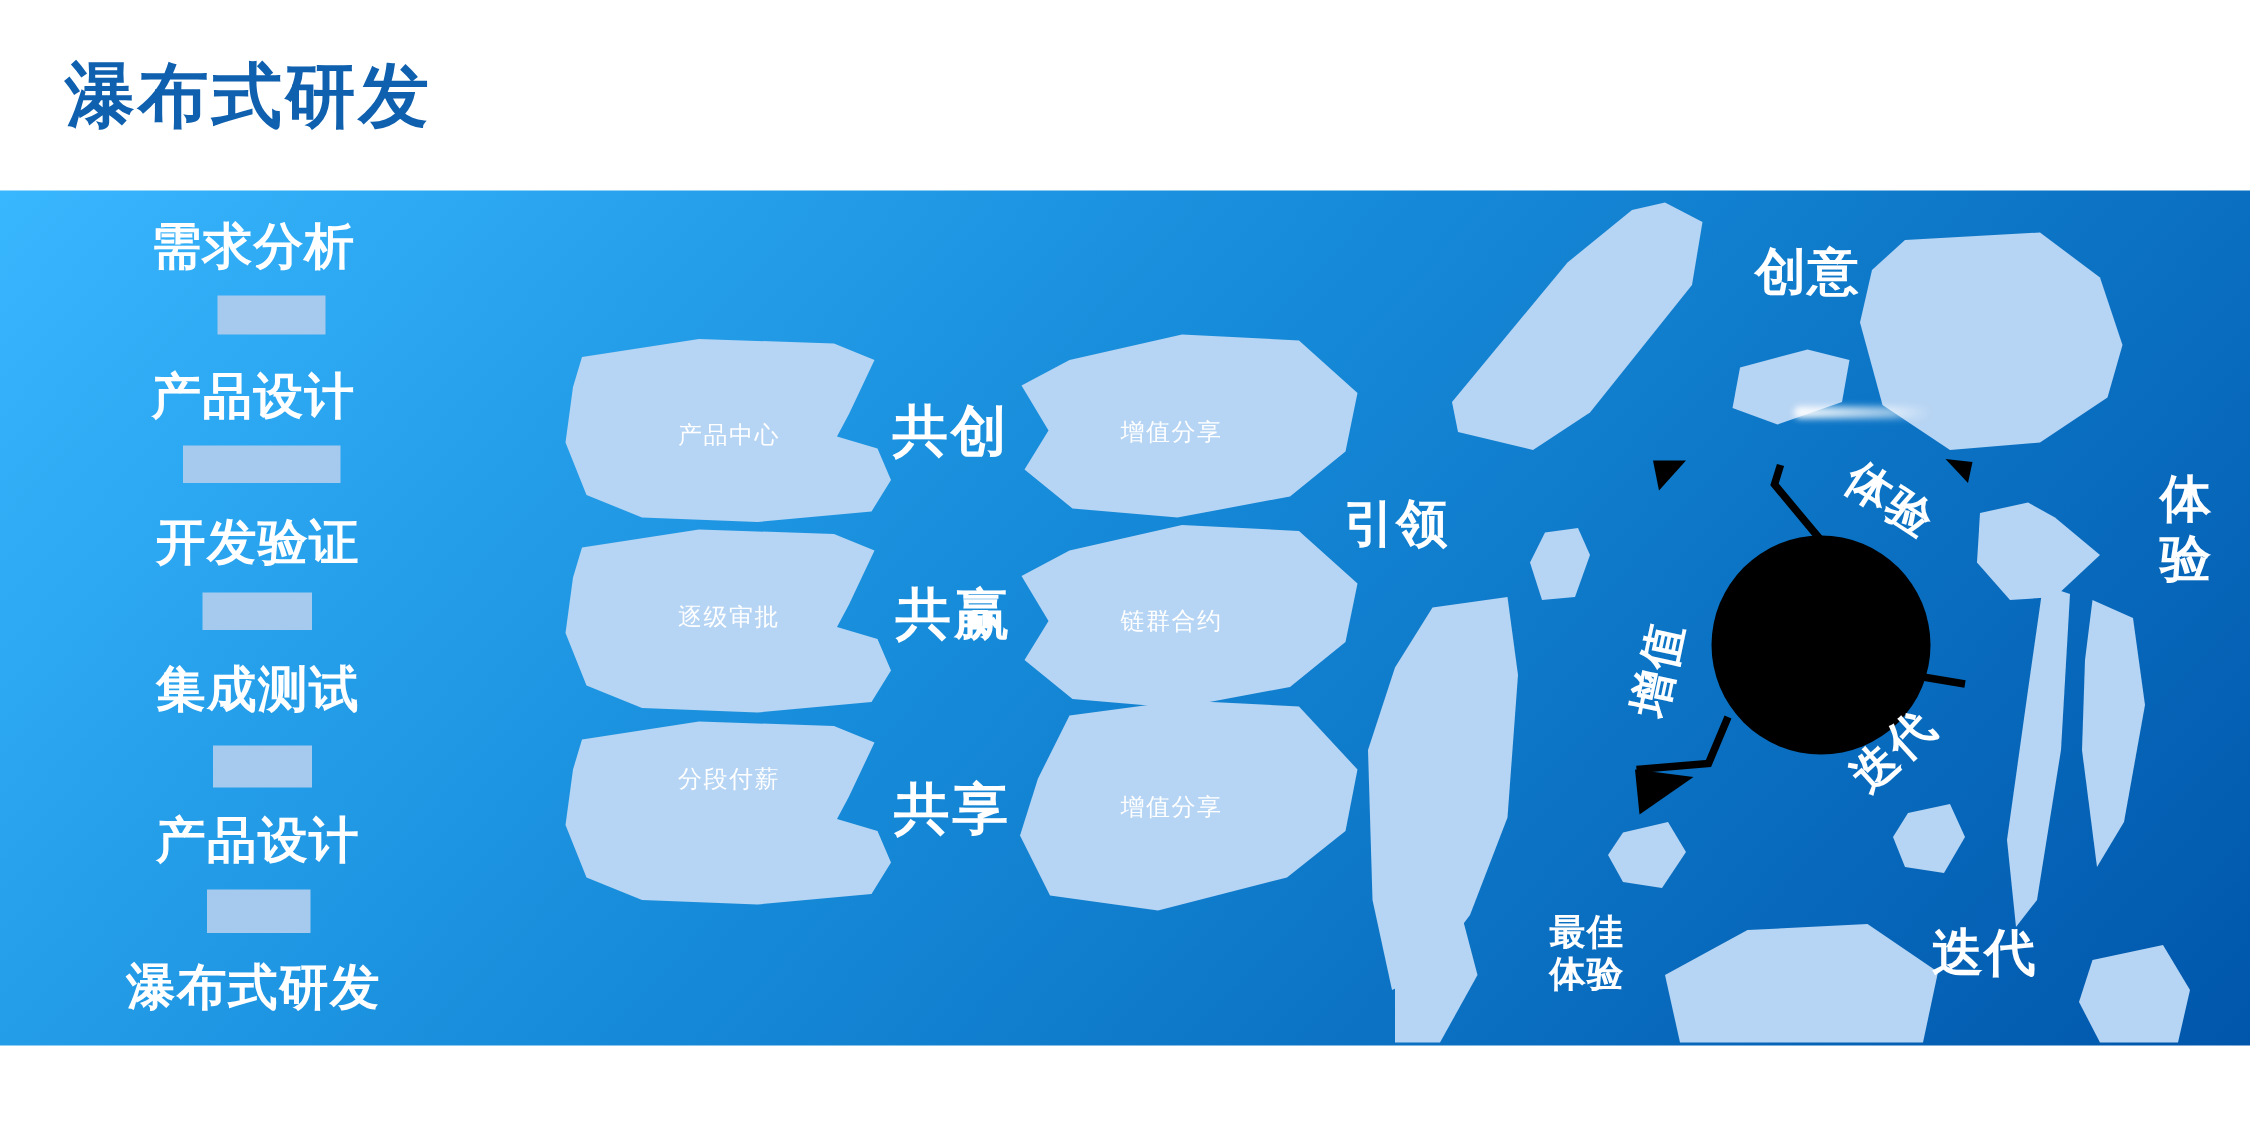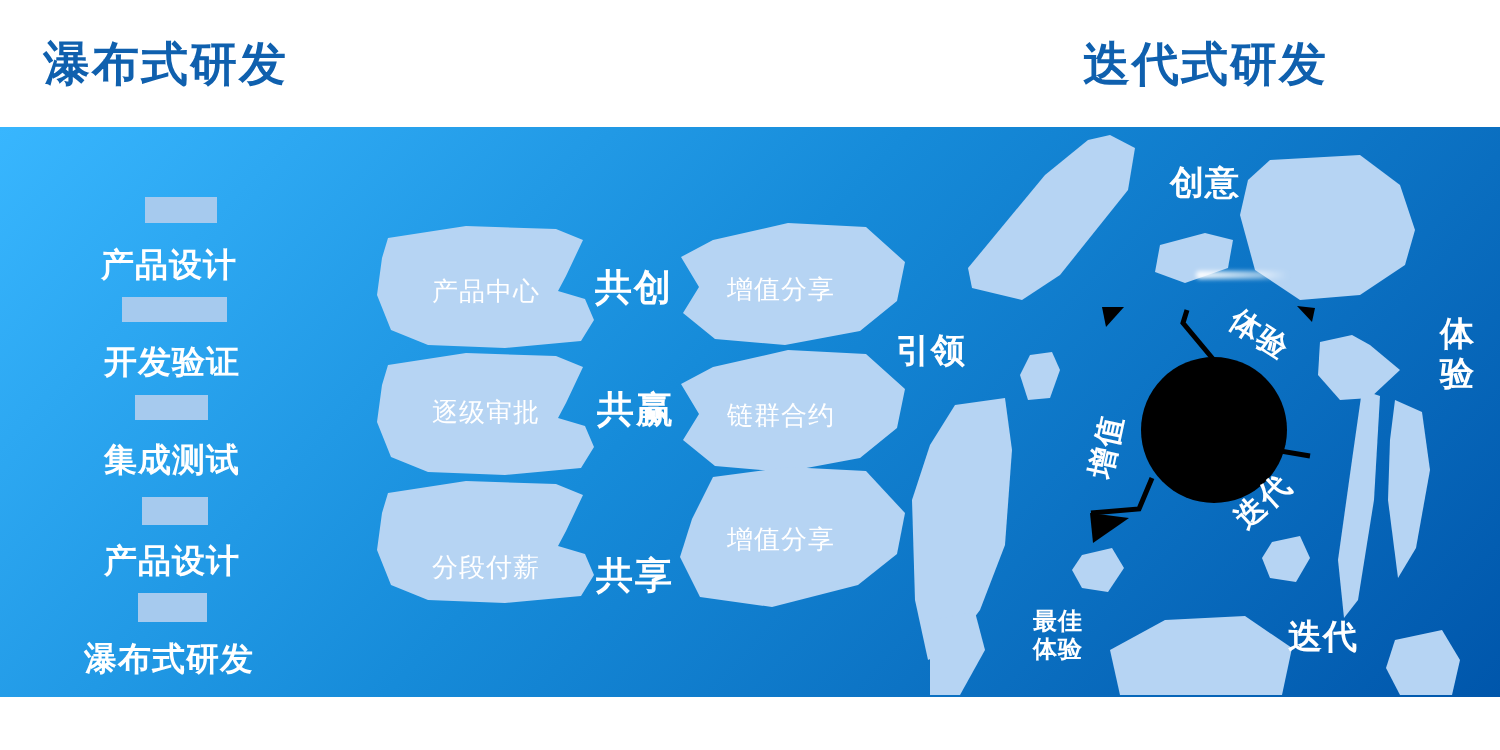--- a/index.html
+++ b/index.html
@@ -17,33 +17,32 @@
   .band{
     position:absolute;left:0;top:127px;width:1500px;height:570px;
     background:linear-gradient(133deg,#38b6fe 0%,#168bd9 45%,#0056ab 100%);
   }
   .band svg{position:absolute;left:0;top:0;display:block;}
   .lbl{
     position:absolute;color:#ffffff;white-space:pre-line;text-align:center;
     transform:translate(-50%,-50%);line-height:1.18;
   }
   .step{font-size:33px;font-weight:bold;letter-spacing:1px;}
-  .floe-text{font-size:26px;font-weight:normal;letter-spacing:1px;}
+  .floe-text{font-size:16px;font-weight:normal;letter-spacing:1px;}
   .relation{font-size:37px;font-weight:bold;letter-spacing:2px;}
   .big{font-size:34px;font-weight:bold;letter-spacing:1px;text-align:right;}
   .two-line{font-size:24px;line-height:1.15;}
   .inner{font-size:30px;font-weight:bold;letter-spacing:2px;}
 </style>
 </head>
 <body>
 
 <div class="page">
 
   <div class="title title-left">瀑布式研发</div>
-  <div class="title title-right">迭代式研发</div>
 
   <div class="band">
     <svg width="1500" height="570" viewBox="0 0 1500 570">
       <defs>
         <linearGradient id="streakGrad" x1="0" y1="0" x2="1" y2="0">
           <stop offset="0" stop-color="#ffffff" stop-opacity="0.95"></stop>
           <stop offset="0.7" stop-color="#ffffff" stop-opacity="0.55"></stop>
           <stop offset="1" stop-color="#ffffff" stop-opacity="0"></stop>
         </linearGradient>
         <filter id="soft" x="-40%" y="-200%" width="180%" height="500%">
@@ -91,36 +90,37 @@
         <polyline points="1187,183 1183,196 1213,232" fill="none" stroke="#000000" stroke-width="5"></polyline>
         <polyline points="1268,322 1310,329" fill="none" stroke="#000000" stroke-width="5"></polyline>
         <polyline points="1152,351 1139,382 1091,386" fill="none" stroke="#000000" stroke-width="5"></polyline>
         <polygon points="1090,386 1129,391 1093,416" fill="#000000"></polygon>
         <polygon points="1102,180 1124,180 1106,200" fill="#000000"></polygon>
         <polygon points="1297,179 1315,181 1312,195" fill="#000000"></polygon>
       </g>
     </svg>
   </div>
 
+  <div class="lbl step" style="left:169px;top:165px;">需求分析</div>
   <div class="lbl step" style="left:169px;top:265px;">产品设计</div>
   <div class="lbl step" style="left:172px;top:362px;">开发验证</div>
   <div class="lbl step" style="left:172px;top:460px;">集成测试</div>
   <div class="lbl step" style="left:172px;top:561px;">产品设计</div>
   <div class="lbl step" style="left:169px;top:659px;">瀑布式研发</div>
 
   <div class="lbl floe-text" style="left:486px;top:291px;">产品中心</div>
   <div class="lbl relation" style="left:634px;top:288px;">共创</div>
   <div class="lbl floe-text" style="left:781px;top:289px;">增值分享</div>
 
   <div class="lbl floe-text" style="left:486px;top:412px;text-align:right;">逐级审批</div>
   <div class="lbl relation" style="left:636px;top:410px;">共赢</div>
   <div class="lbl floe-text" style="left:781px;top:415px;">链群合约</div>
 
-  <div class="lbl floe-text" style="left:486px;top:568px;font-family:Liberation Serif, serif;">分段付薪</div>
-  <div class="lbl relation" style="left:635px;top:540px;margin-top:36px;">共享</div>
+  <div class="lbl floe-text" style="left:486px;top:521px;font-family:Liberation Serif, serif;">分段付薪</div>
+  <div class="lbl relation" style="left:635px;top:540px;">共享</div>
   <div class="lbl floe-text" style="left:781px;top:539px;text-align:right;">增值分享</div>
 
   <div class="lbl big" style="left:1205px;top:182px;">创意</div>
   <div class="lbl big" style="left:931px;top:350px;">引领</div>
   <div class="lbl big" style="left:1450px;top:353px;">体验</div>
   <div class="lbl big two-line" style="left:1058px;top:636px;">最佳
 体验</div>
   <div class="lbl big" style="left:1323px;top:636px;">迭代</div>
 
   <div class="lbl inner" style="left:1260px;top:334px;transform:translate(-50%,-50%) rotate(33deg);">体验</div>

